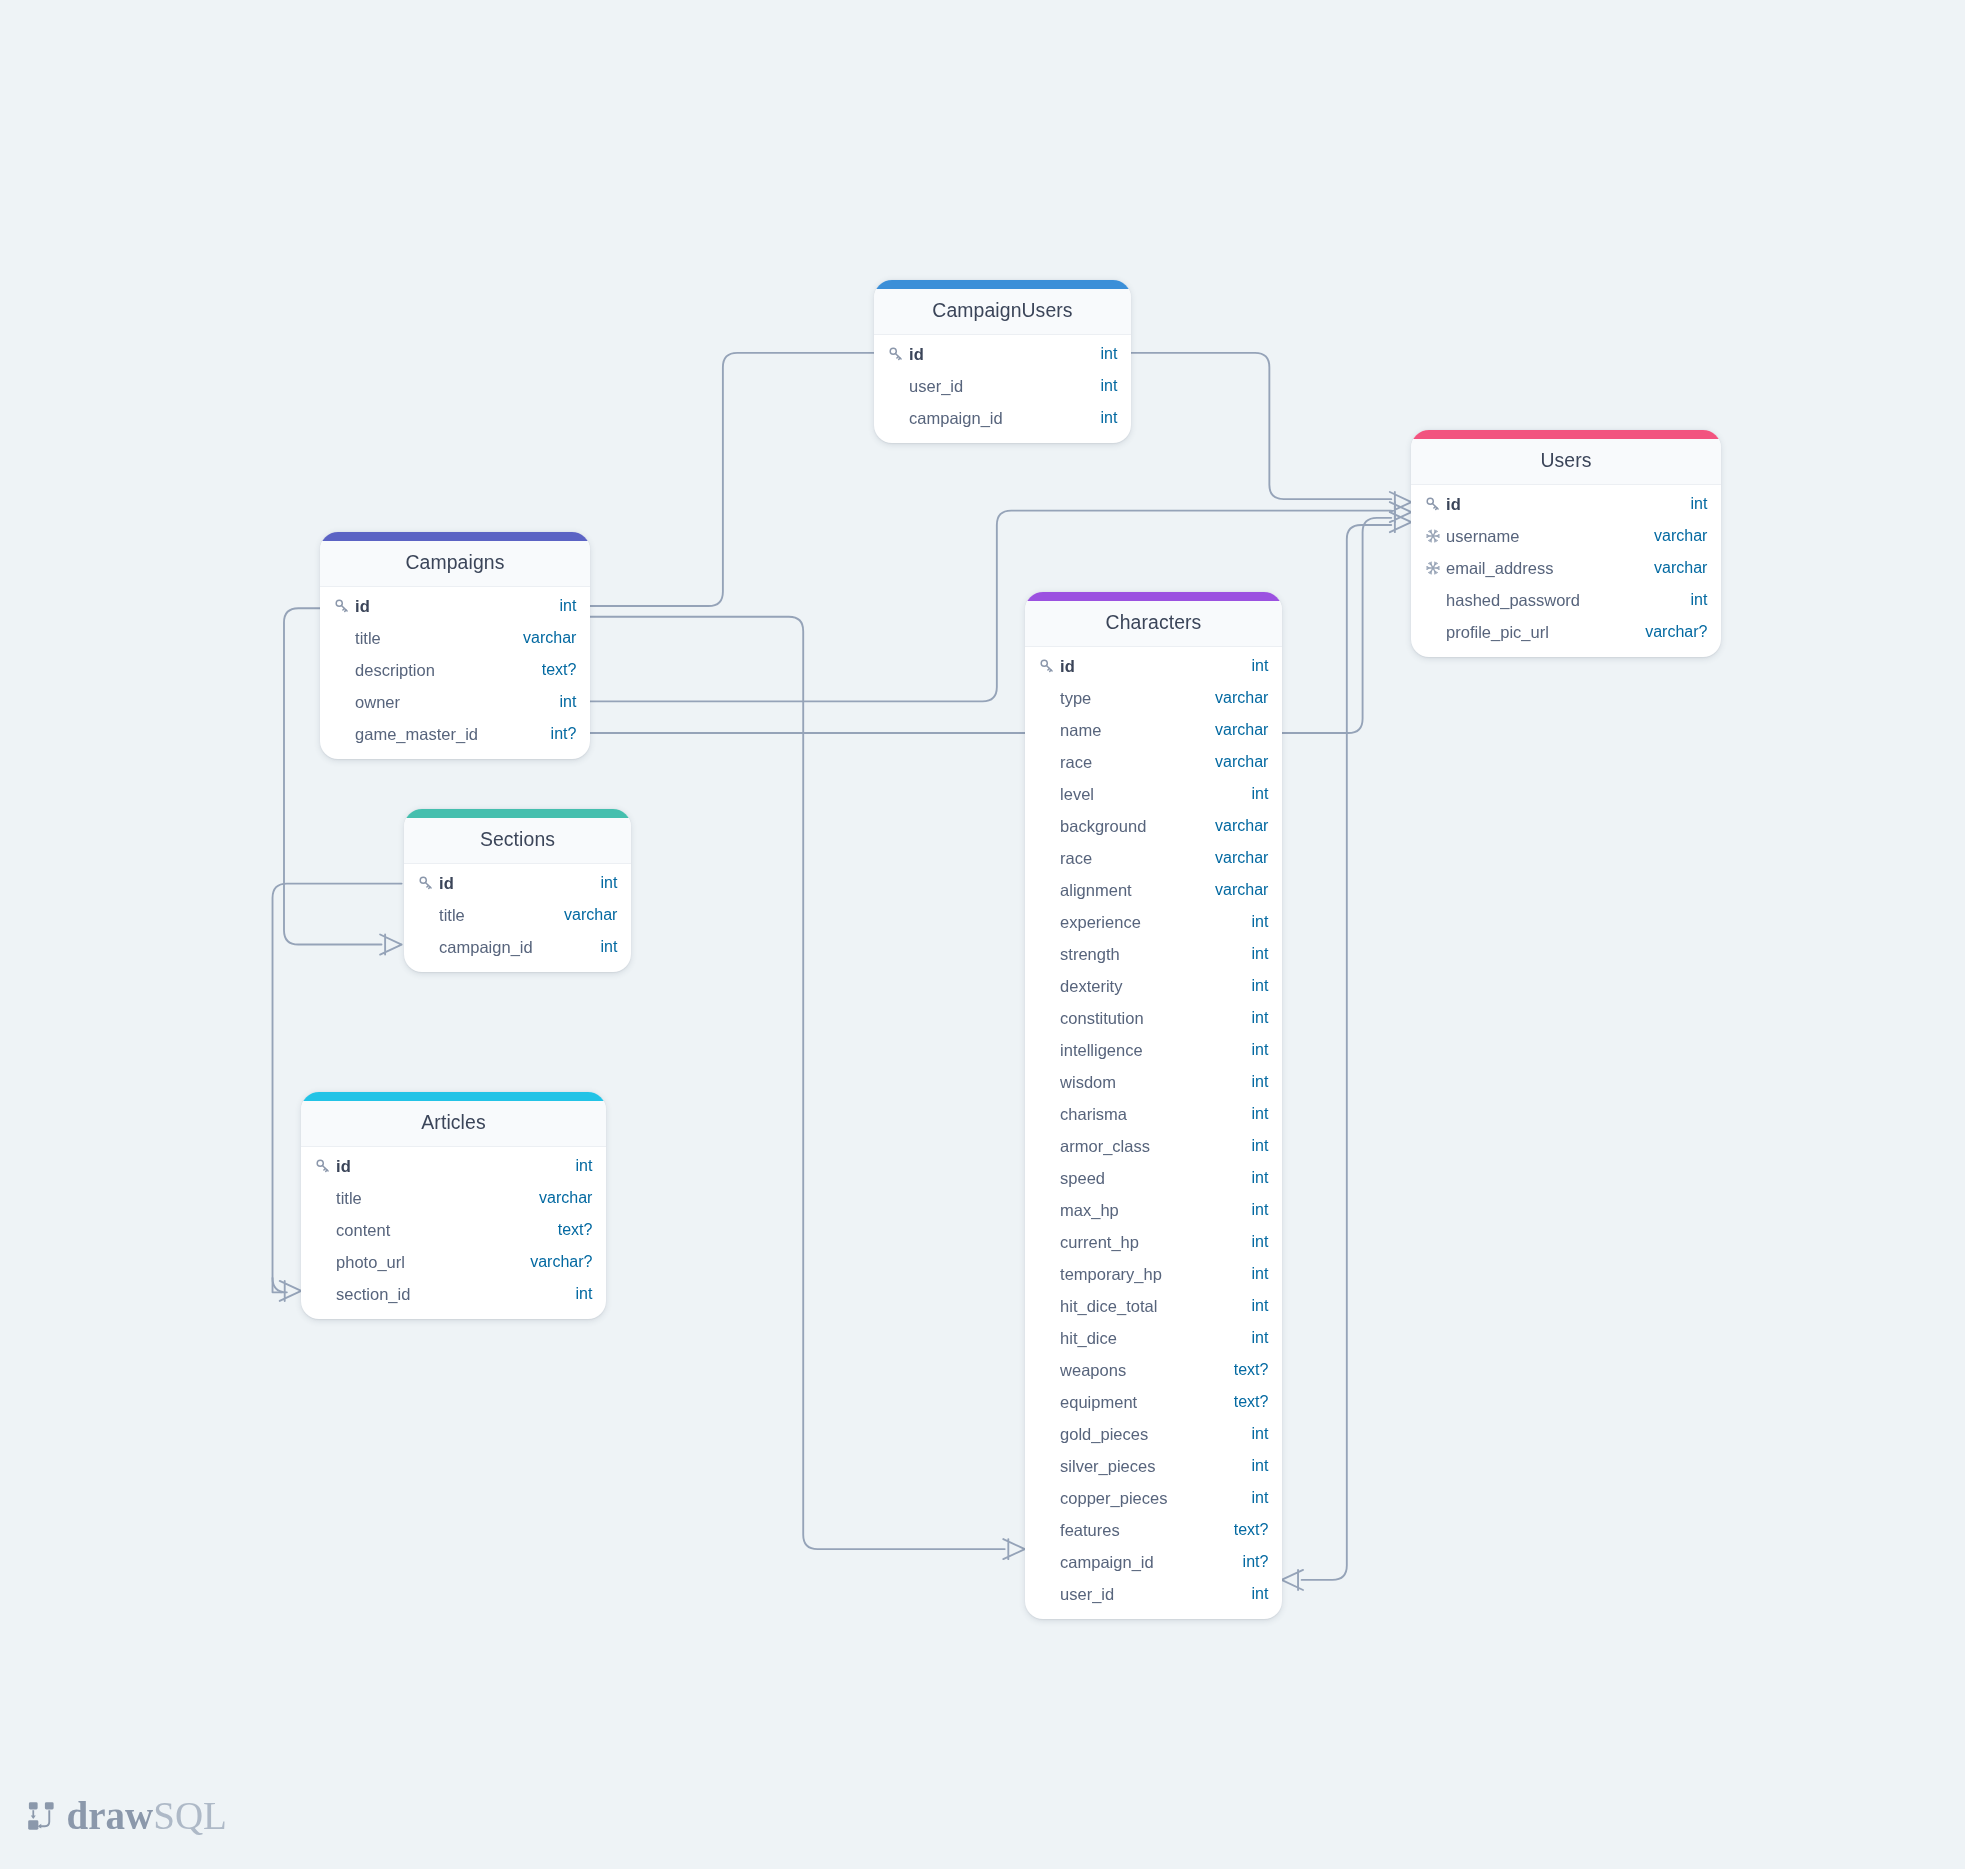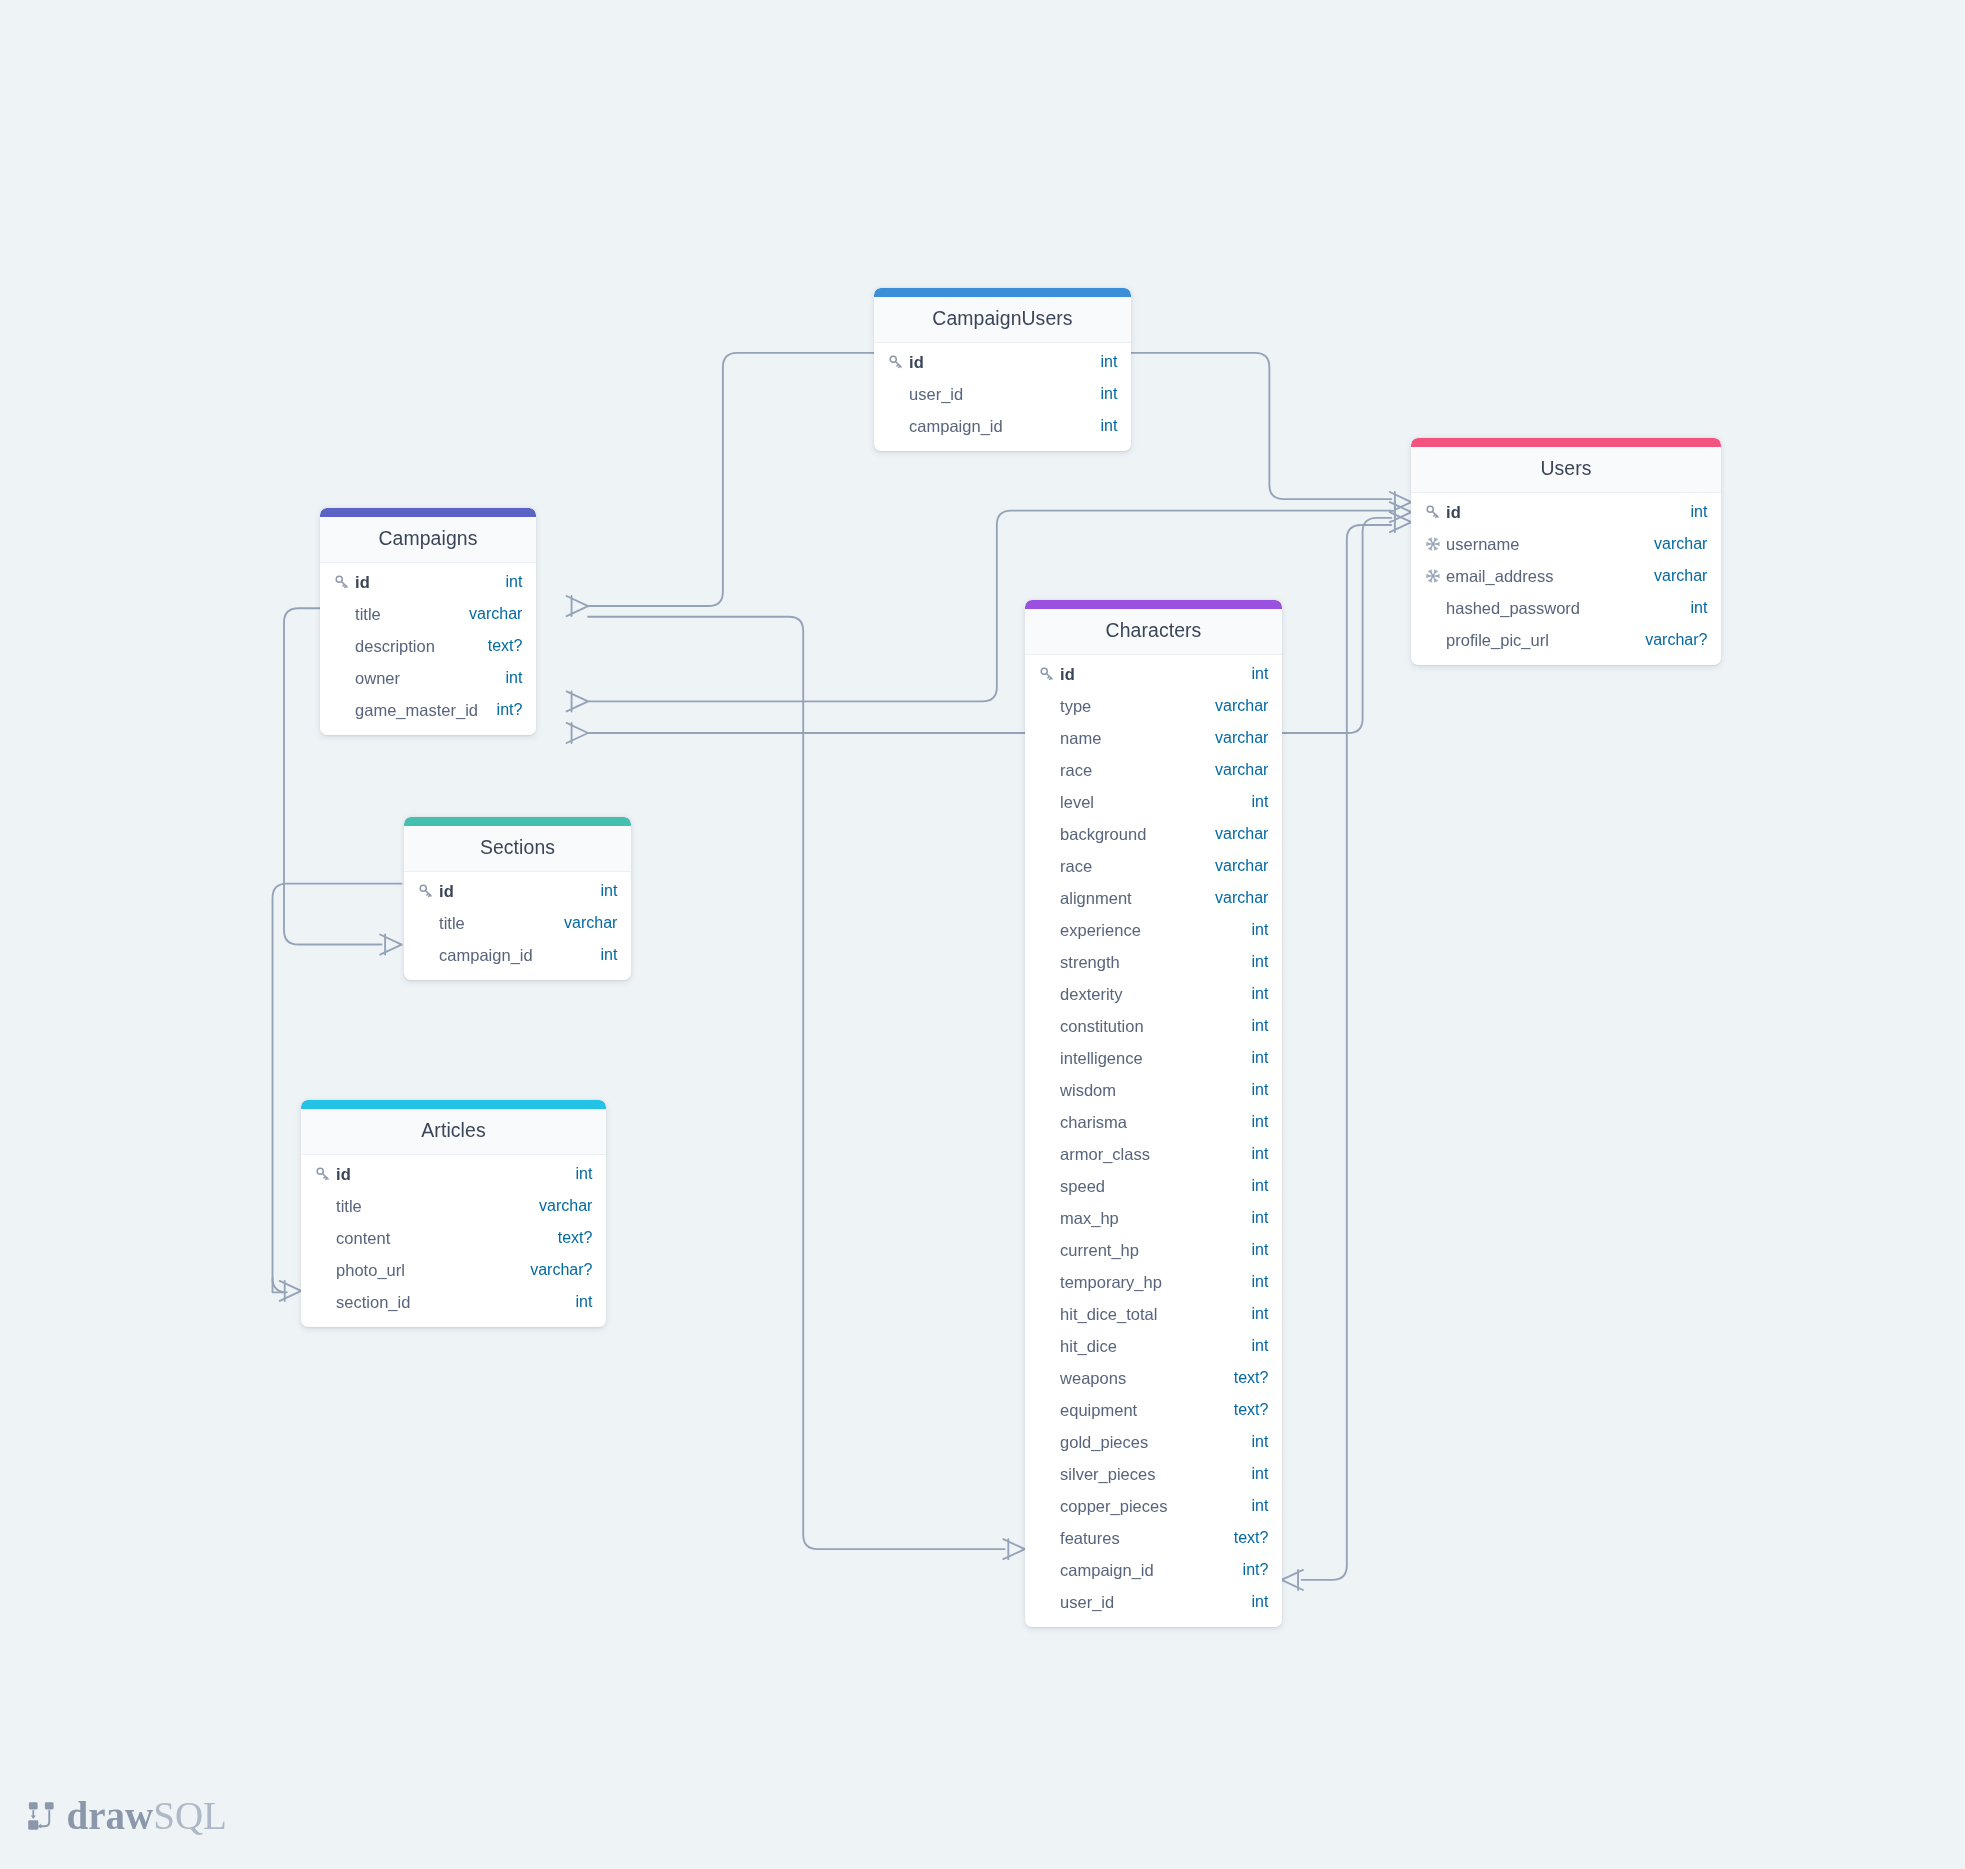--- a/index.html
+++ b/index.html
@@ -9,24 +9,23 @@
     font-family:"Liberation Sans","DejaVu Sans",sans-serif;
     overflow:hidden;
     position:relative;
   }
   #canvas{position:absolute;inset:0;width:1965px;height:1869px;}
   #edges{position:absolute;left:0;top:0;width:1965px;height:1869px;pointer-events:none;}
 
   .table{
     position:absolute;
     background:#ffffff;
-    border-radius:7px;
+    border-radius:18px;
     box-shadow:0 1.4px 6.5px rgba(45,60,85,.13), 0 0.7px 1.4px rgba(45,60,85,.08);
     overflow:hidden;
-    margin-top:8px;
   }
   .accent{height:9.3px;width:100%;border-radius:6.5px 6.5px 0 0;}
   .thead{
     background:#f8fafc;
     border-bottom:0.7px solid #eceff3;
     text-align:center;
     color:#3b4559;
     font-size:19.4px;
     padding:10px 0 12.2px 0;
     letter-spacing:0.1px;
@@ -191,21 +190,21 @@
           <span class="fname">hashed_password</span>
           <span class="ftype">int</span>
         </div>
         <div class="row">
           <span class="ic empty"></span>
           <span class="fname">profile_pic_url</span>
           <span class="ftype">varchar?</span>
         </div>
       </div>
     </div>
-    <div class="table" style="left: 320px; top: 500px; width: 216px;">
+    <div class="table" style="left: 320px; top: 532px; width: 270px;">
       <div class="accent" style="background: rgb(91, 99, 196);"></div>
       <div class="thead">Campaigns</div>
       <div class="rows">
         <div class="row">
           <span class="ic">
             <svg viewBox="0 0 22 22" width="16" height="16" xmlns="http://www.w3.org/2000/svg">
               <circle cx="7.2" cy="7.2" r="4.2" fill="none" stroke="#8b97ab" stroke-width="2"></circle>
               <path d="M10.2 10.2 L18 18" stroke="#8b97ab" stroke-width="2" stroke-linecap="round"></path>
               <path d="M14.4 14.4 L12.2 16.6" stroke="#8b97ab" stroke-width="2" stroke-linecap="round"></path>
               <path d="M16.6 16.6 L14.8 18.4" stroke="#8b97ab" stroke-width="2" stroke-linecap="round"></path>

